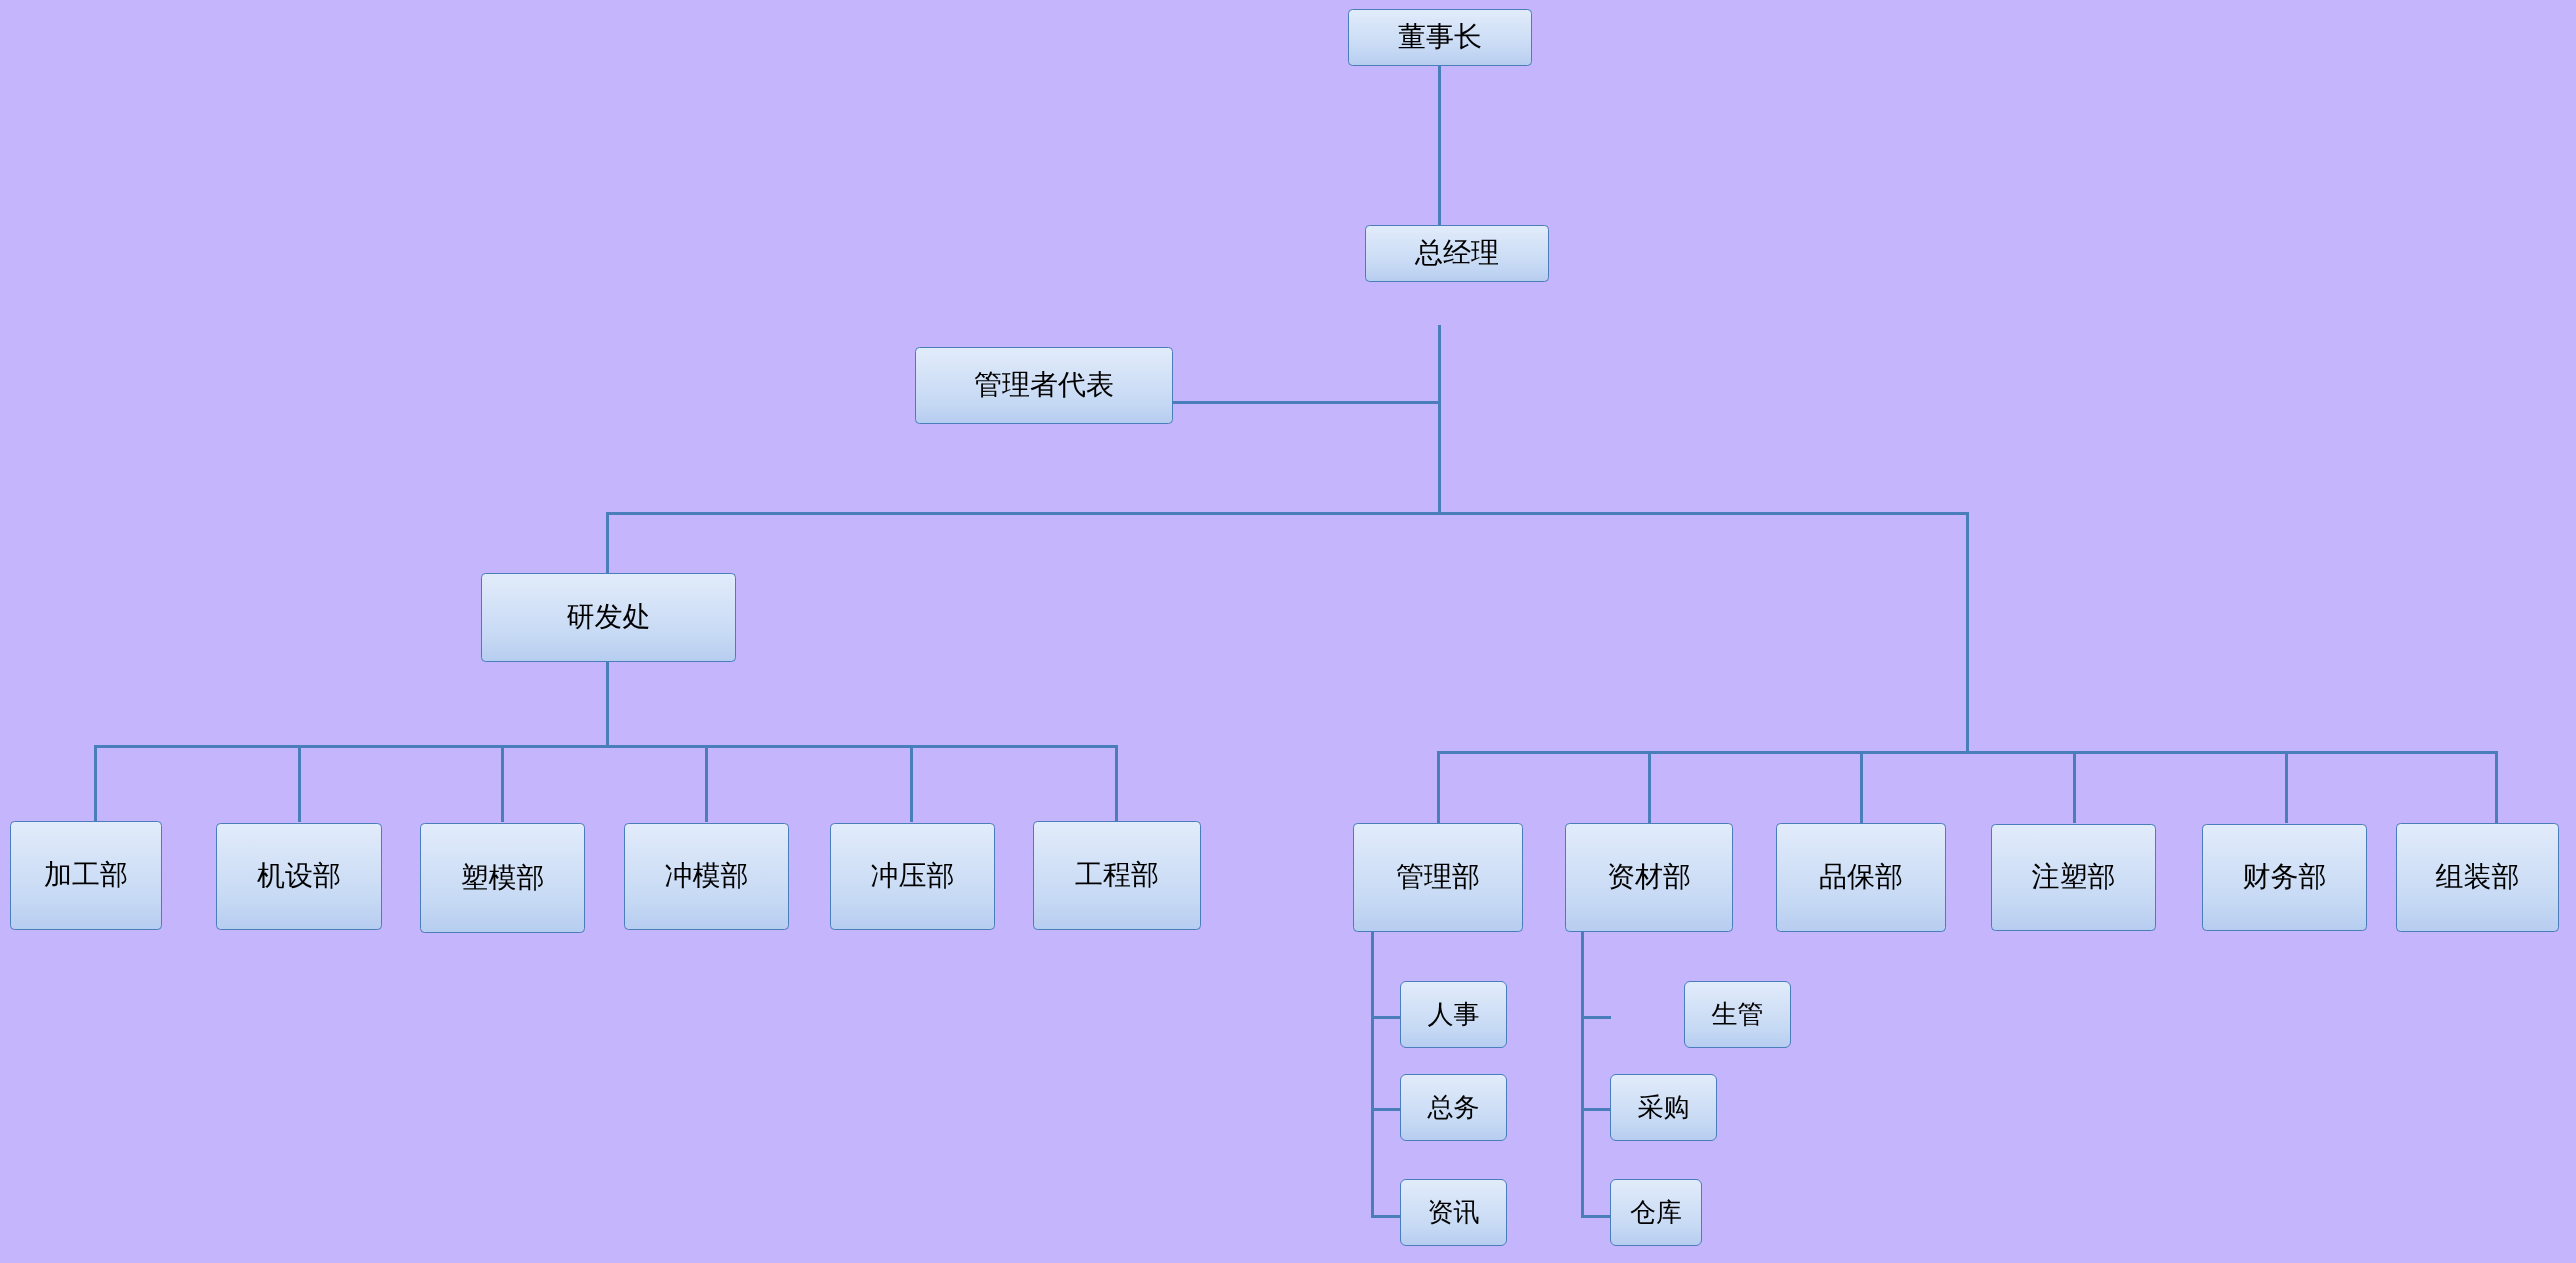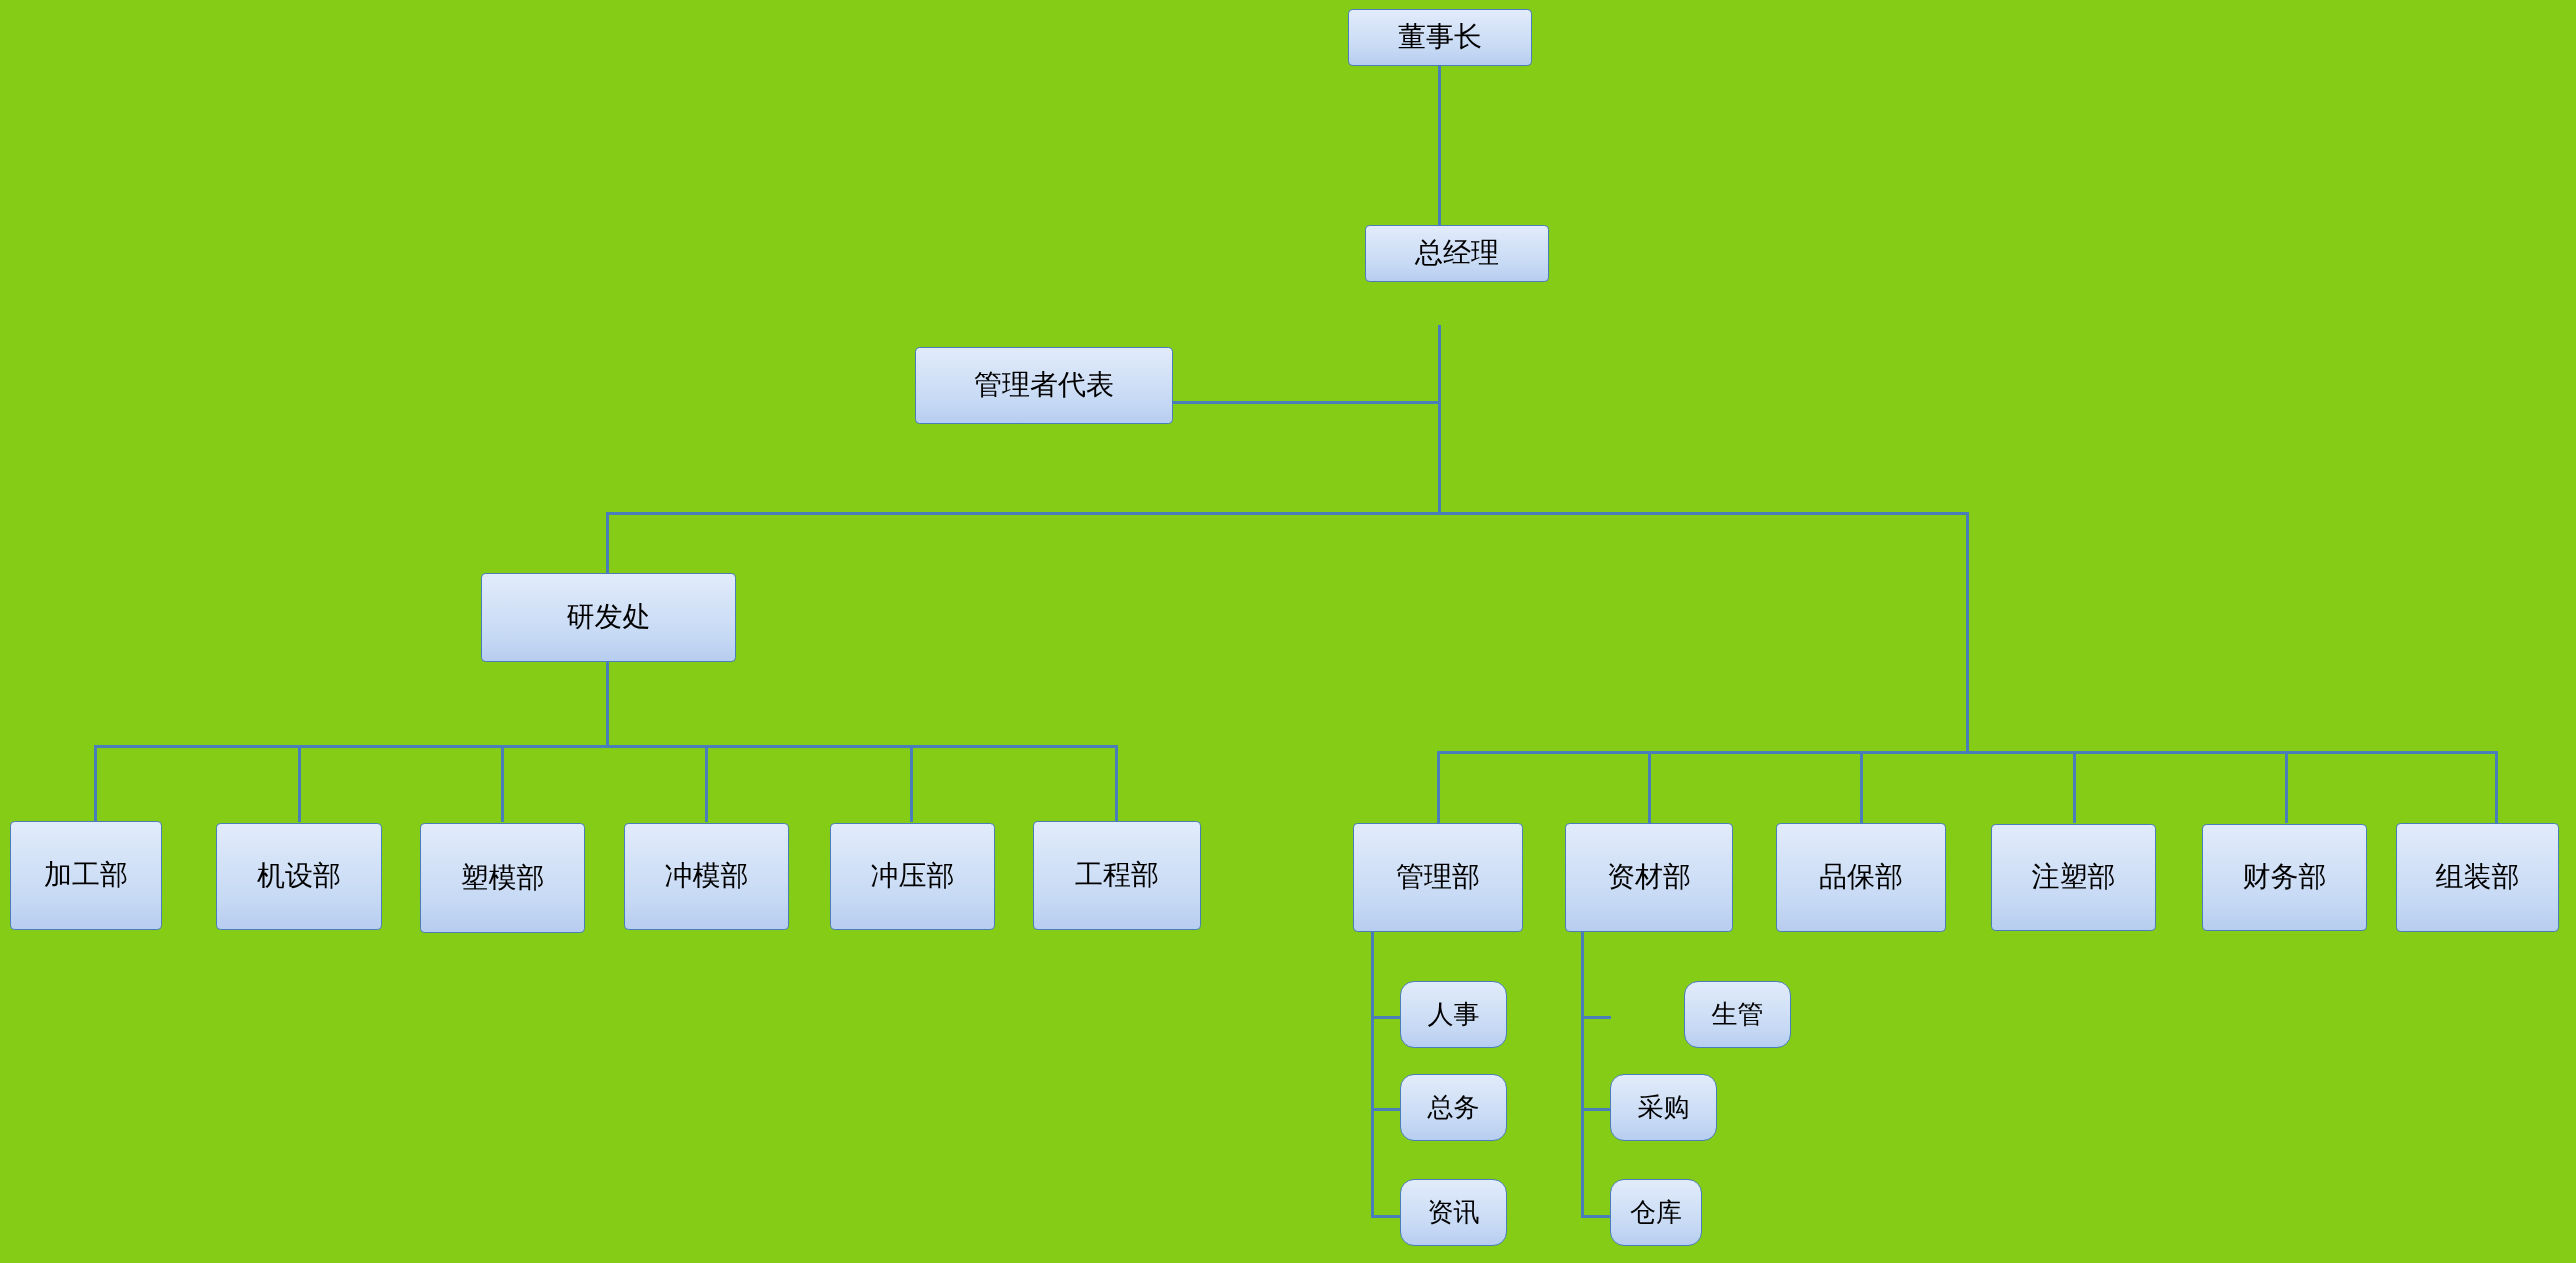--- a/index.html
+++ b/index.html
@@ -5,21 +5,21 @@
 <style>
   html, body {
     margin: 0;
     padding: 0;
     background: #000000;
   }
   #stage {
     position: relative;
     width: 2576px;
     height: 1263px;
-    background: #84cc16;
+    background: #c4b5fd;
     overflow: hidden;
     font-family: "DejaVu Sans", "Liberation Sans", sans-serif;
   }
   
   .conn {
     position: absolute;
     background: #4a7ebb;
   }
   .conn.h { height: 2.7px; }
   .conn.v { width: 2.7px; }
@@ -36,21 +36,21 @@
     justify-content: center;
     color: #000000;
     text-align: center;
     line-height: 1.1;
     box-shadow: 0 0 0 0 rgba(0,0,0,0);
   }
   .node.lvl-top  { font-size: 28px; }
   .node.lvl-2    { font-size: 28px; margin-left: 17px; }
   .node.lvl-3    { font-size: 28px; }
   .node.dept     { font-size: 28px; }
-  .node.sub      { font-size: 26px; border-radius: 14px; }
+  .node.sub      { font-size: 26px; border-radius: 6px; }
 </style>
 </head>
 <body>
 
 <div id="stage">
 
   <div class="conn v" style="left:1438px; top:64px; height:161px;"></div>
 
   <div class="conn v" style="left:1438px; top:325px; height:190px;"></div>
 

